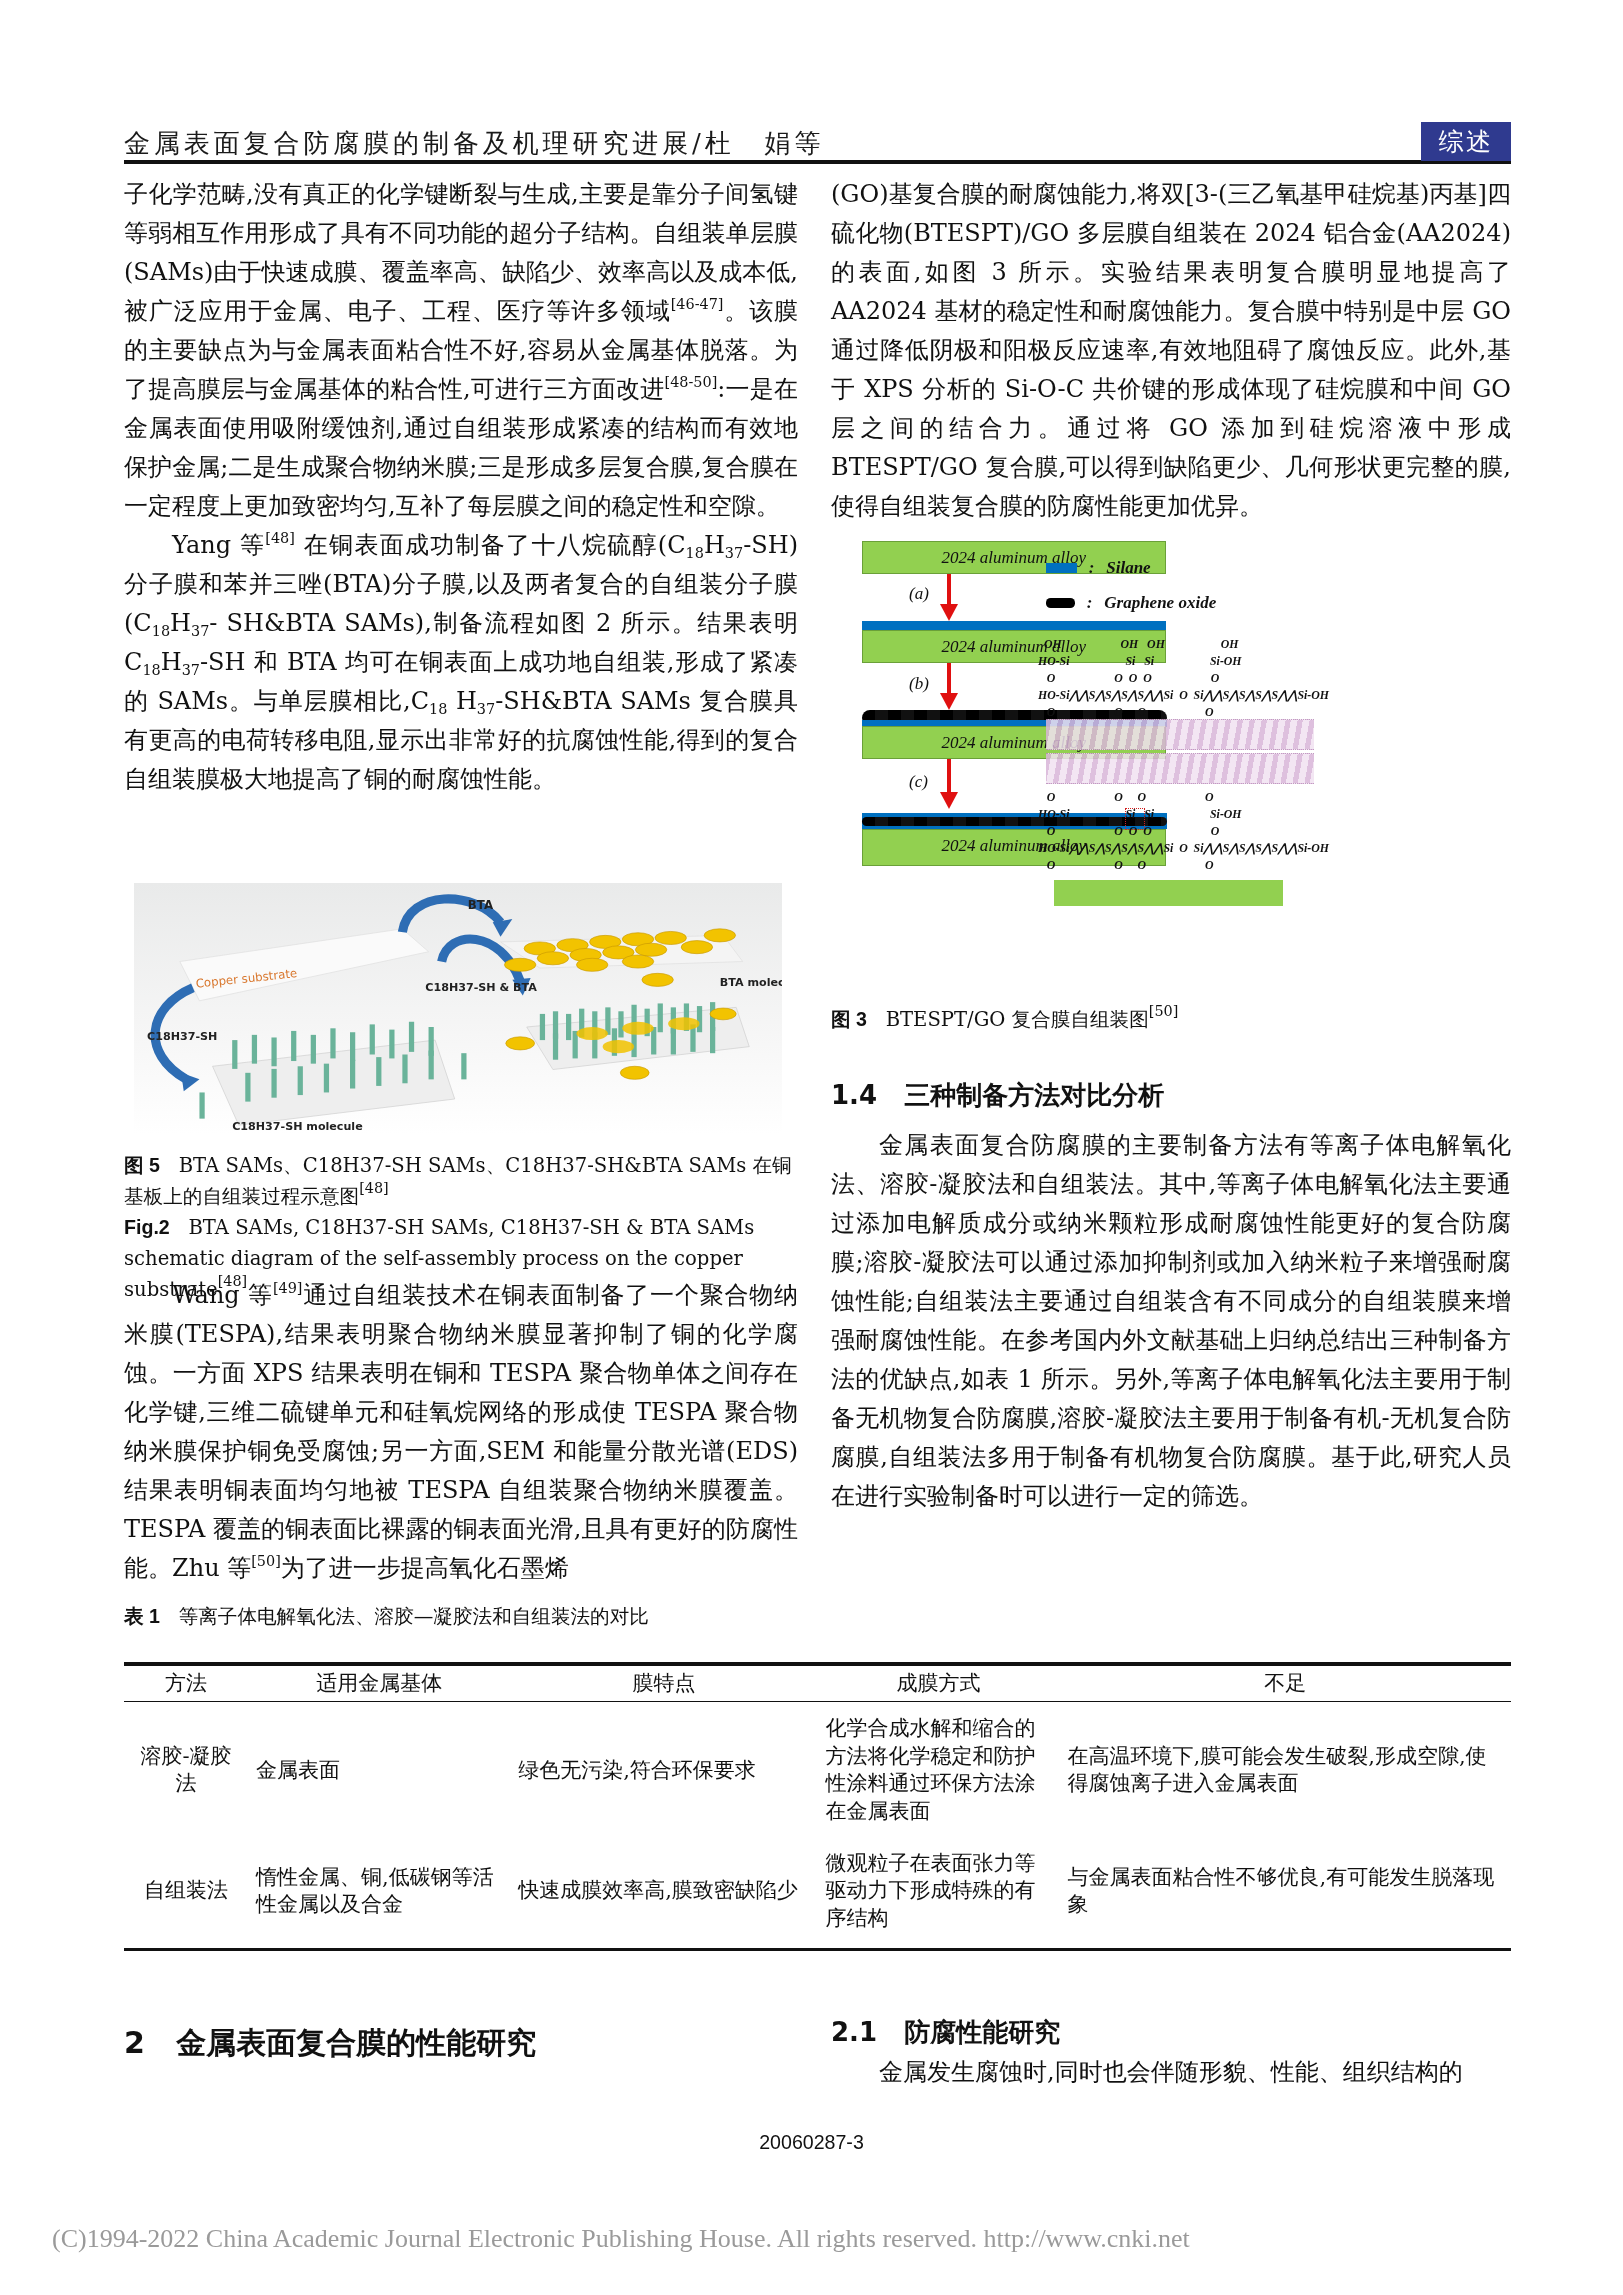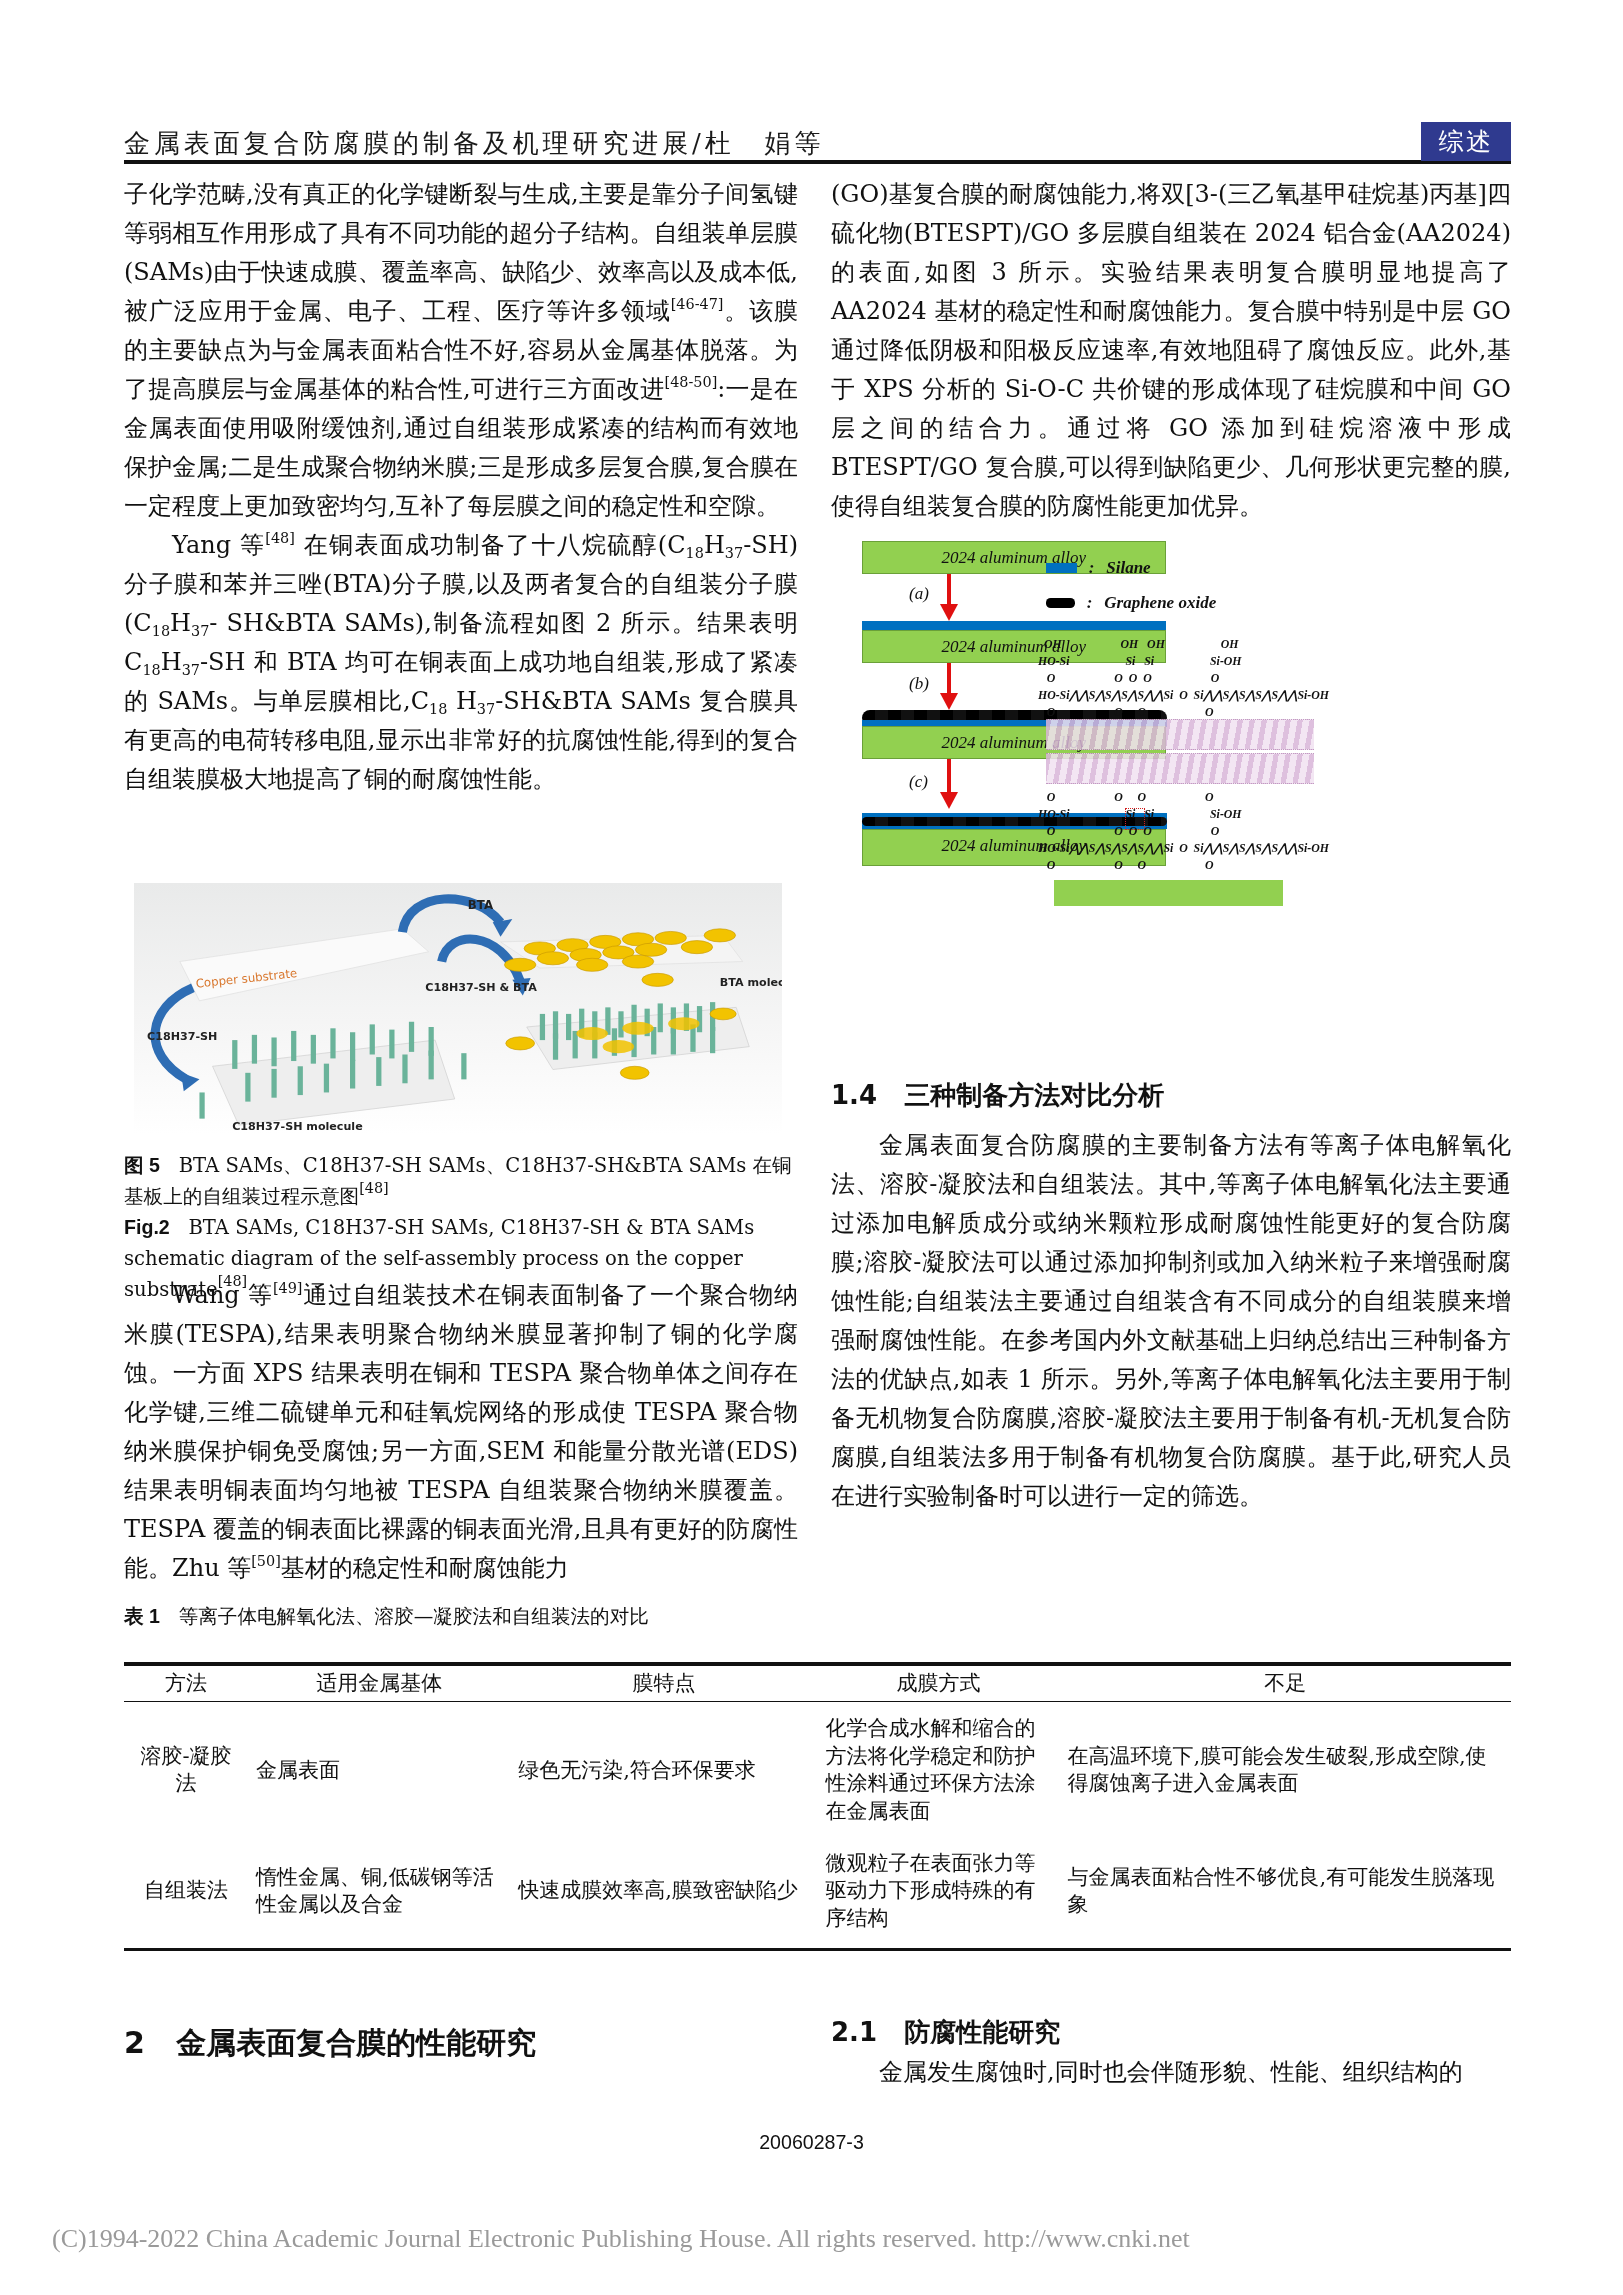--- a/index.html
+++ b/index.html
@@ -155,21 +155,21 @@
   </svg>
 </div>
 
 <div class="abs caption" style="left:124px; top:1150px; width:674px;">
   <div><b>图 5</b>&nbsp;&nbsp;&nbsp;<span>BTA SAMs、C18H37-SH SAMs、C18H37-SH&amp;BTA SAMs 在铜基板上的自组装过程示意图</span><sup>[48]</sup></div>
   <div><b>Fig.2</b>&nbsp;&nbsp;&nbsp;<span>BTA SAMs, C18H37-SH SAMs, C18H37-SH &amp; BTA SAMs schematic diagram of the self-assembly process on the copper substrate</span><sup>[48]</sup></div>
 </div>
 
 <div class="abs col" style="left:124px; top:1276px; width:674px;">
   <p class="indent">
-    <span>Wang 等</span><sup>[49]</sup><span>通过自组装技术在铜表面制备了一个聚合物纳米膜(TESPA),结果表明聚合物纳米膜显著抑制了铜的化学腐蚀。一方面 XPS 结果表明在铜和 TESPA 聚合物单体之间存在化学键,三维二硫键单元和硅氧烷网络的形成使 TESPA 聚合物纳米膜保护铜免受腐蚀;另一方面,SEM 和能量分散光谱(EDS)结果表明铜表面均匀地被 TESPA 自组装聚合物纳米膜覆盖。TESPA 覆盖的铜表面比裸露的铜表面光滑,且具有更好的防腐性能。Zhu 等</span><sup>[50]</sup><span>基材的稳定性和耐腐蚀能力</span>
+    <span>Wang 等</span><sup>[49]</sup><span>通过自组装技术在铜表面制备了一个聚合物纳米膜(TESPA),结果表明聚合物纳米膜显著抑制了铜的化学腐蚀。一方面 XPS 结果表明在铜和 TESPA 聚合物单体之间存在化学键,三维二硫键单元和硅氧烷网络的形成使 TESPA 聚合物纳米膜保护铜免受腐蚀;另一方面,SEM 和能量分散光谱(EDS)结果表明铜表面均匀地被 TESPA 自组装聚合物纳米膜覆盖。TESPA 覆盖的铜表面比裸露的铜表面光滑,且具有更好的防腐性能。Zhu 等</span><sup>[50]</sup><span>为了进一步提高氧化石墨烯</span>
   </p>
 </div>
 
 <div class="abs col" style="left:831px; top:175px; width:680px;">
   <p>(GO)基复合膜的耐腐蚀能力,将双[3-(三乙氧基甲硅烷基)丙基]四硫化物(BTESPT)/GO 多层膜自组装在 2024 铝合金(AA2024)的表面,如图 3 所示。实验结果表明复合膜明显地提高了 AA2024 基材的稳定性和耐腐蚀能力。复合膜中特别是中层 GO 通过降低阴极和阳极反应速率,有效地阻碍了腐蚀反应。此外,基于 XPS 分析的 Si-O-C 共价键的形成体现了硅烷膜和中间 GO 层之间的结合力。通过将 GO 添加到硅烷溶液中形成 BTESPT/GO 复合膜,可以得到缺陷更少、几何形状更完整的膜,使得自组装复合膜的防腐性能更加优异。</p>
 </div>
 
 <div class="abs fig3">
   <div class="alloy" style="left:11.8px; top:7.9px;">2024 aluminum alloy</div>
   <div class="arrow" style="left:97px; top:41px; height:33px;"></div>
@@ -211,20 +211,21 @@
   <div class="go-layer" style="left:196px; top:220px; width:268px;"></div>
   <div class="chem" style="left:188px; top:256px;">   O                    O     O                    O
 HO-Si                   Si   Si                   Si-OH
    O                    O  O  O                    O
 HO-Si⋀⋀S⋀S⋀S⋀S⋀⋀Si  O  Si⋀⋀S⋀S⋀S⋀S⋀⋀Si-OH
    O                    O     O                    O</div>
   <div style="position:absolute; left:204px; top:347px; width:229px; height:26px; background:#92d050;"></div>
 </div>
 
 <div class="abs caption" style="left:831px; top:1004px; width:680px;">
+  <div><b>图 3</b>&nbsp;&nbsp;&nbsp;<span>BTESPT/GO 复合膜自组装图</span><sup>[50]</sup></div>
 </div>
 
 <div class="abs heading" style="left:831px; top:1078px; font-size:26px;">
   <span>1.4</span>&nbsp;&nbsp;&nbsp;<span>三种制备方法对比分析</span>
 </div>
 
 <div class="abs col" style="left:831px; top:1126px; width:680px;">
   <p class="indent">金属表面复合防腐膜的主要制备方法有等离子体电解氧化法、溶胶-凝胶法和自组装法。其中,等离子体电解氧化法主要通过添加电解质成分或纳米颗粒形成耐腐蚀性能更好的复合防腐膜;溶胶-凝胶法可以通过添加抑制剂或加入纳米粒子来增强耐腐蚀性能;自组装法主要通过自组装含有不同成分的自组装膜来增强耐腐蚀性能。在参考国内外文献基础上归纳总结出三种制备方法的优缺点,如表 1 所示。另外,等离子体电解氧化法主要用于制备无机物复合防腐膜,溶胶-凝胶法主要用于制备有机-无机复合防腐膜,自组装法多用于制备有机物复合防腐膜。基于此,研究人员在进行实验制备时可以进行一定的筛选。</p>
 </div>
 

